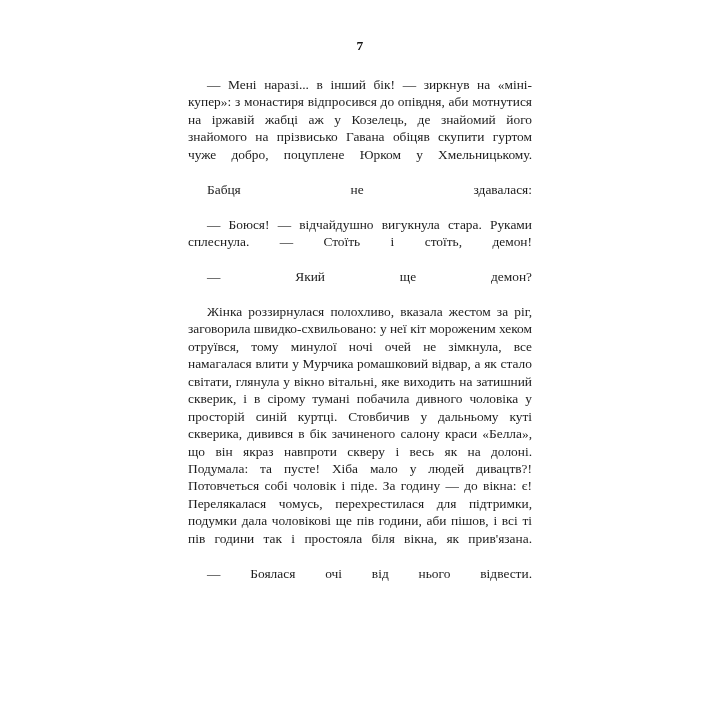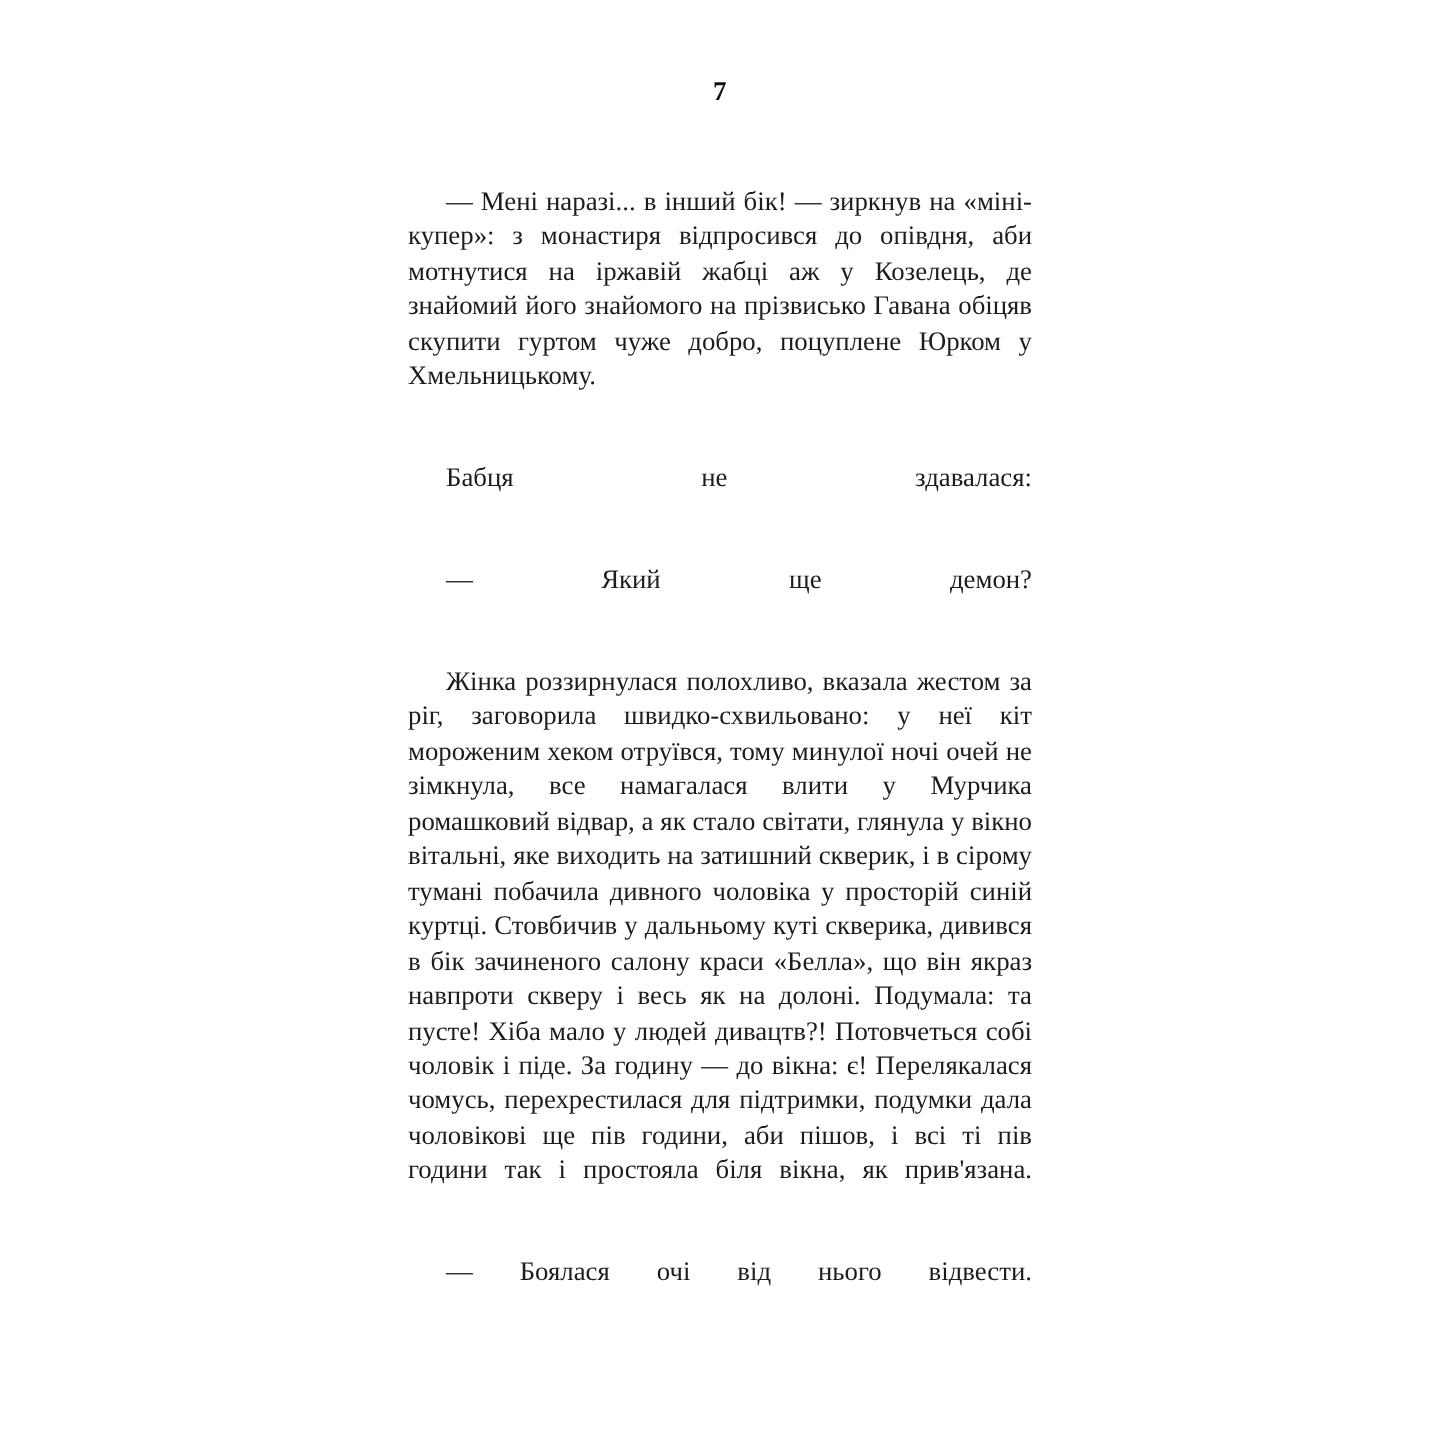--- a/index.html
+++ b/index.html
@@ -38,21 +38,21 @@
     left: 188px;
     width: 344px;
     font-size: 13.4px;
     line-height: 17.45px;
     text-align: justify;
     text-justify: inter-word;
     color: #1c1c1c;
     -webkit-font-smoothing: antialiased;
   }
   .textblock p {
-    margin: 16px;
+    margin: 0;
     padding: 0;
     text-indent: 19px;
     text-align: justify;
     hyphens: manual;
   }
   
   .textblock p::after {
     content: "";
     display: inline-block;
     width: 100%;
@@ -61,18 +61,19 @@
 </head>
 <body>
 
 <div class="page">
 
   <div class="folio">7</div>
 
   <div class="textblock" id="textblock">
       <p>— Мені наразі... в інший бік! — зиркнув на «міні-купер»: з монастиря відпросився до опівдня, аби мотнутися на іржавій жабці аж у Козелець, де знайомий його знайомого на прізвисько Гавана обіцяв скупити гуртом чуже добро, поцуплене Юрком у Хмельницькому.</p>
       <p>Бабця не здавалася:</p>
+      <p>— Боюся! — відчайдушно вигукнула стара. Руками сплеснула. — Стоїть і стоїть, демон!</p>
       <p>— Який ще демон?</p>
       <p>Жінка роззирнулася полохливо, вказала жестом за ріг, заговорила швидко-схвильовано: у неї кіт мороженим хеком отруївся, тому минулої ночі очей не зімкнула, все намагалася влити у Мурчика ромашковий відвар, а як стало світати, глянула у вікно вітальні, яке виходить на затишний скверик, і в сірому тумані побачила дивного чоловіка у просторій синій куртці. Стовбичив у дальньому куті скверика, дивився в бік зачиненого салону краси «Белла», що він якраз навпроти скверу і весь як на долоні. Подумала: та пусте! Хіба мало у людей дивацтв?! Потовчеться собі чоловік і піде. За годину — до вікна: є! Перелякалася чомусь, перехрестилася для підтримки, подумки дала чоловікові ще пів години, аби пішов, і всі ті пів години так і простояла біля вікна, як прив'язана.</p>
       <p>— Боялася очі від нього відвести.</p>
     </div>
 
 </div>
 
 </body></html>

